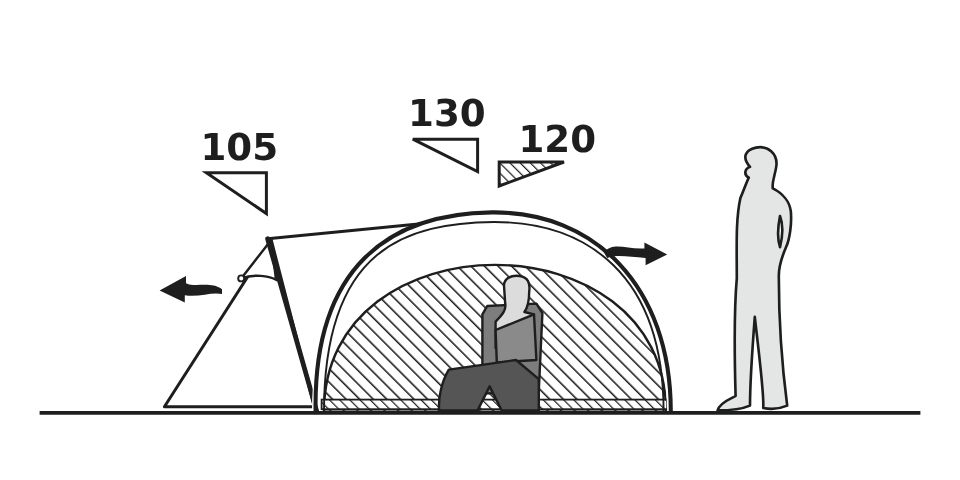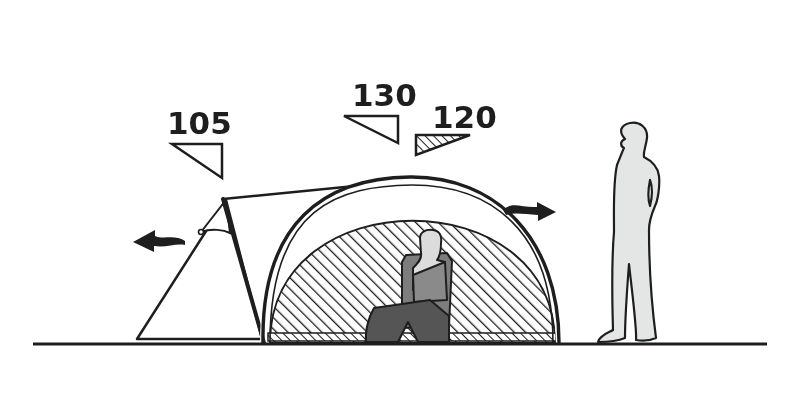--- a/index.html
+++ b/index.html
@@ -7,21 +7,21 @@
     #stage { position: absolute; left: 0; top: 0; width: 800px; height: 400px; }
     svg { position: absolute; left: 0; top: 0; }
     .dim-label { position: absolute; font-family: "DejaVu Sans", sans-serif; font-weight: bold; font-size: 31px; letter-spacing: 0px; color: #1e1e1e; line-height: 1; }
   </style>
 </head>
 <body>
 
 <div id="stage">
 
   <div class="dim-label" style="left:167px; top:108px;">105</div>
-  <div class="dim-label" style="left:352px; top:80px;">130</div>
+  <div class="dim-label" style="left:340px; top:80px;">130</div>
   <div class="dim-label" style="left:432px; top:102px;">120</div>
 
   <svg width="800" height="400" viewBox="0 0 800 400" xmlns="http://www.w3.org/2000/svg">
     <defs>
       <pattern id="hatch" patternUnits="userSpaceOnUse" width="8" height="8" patternTransform="rotate(-45)">
         <rect width="8" height="8" fill="#ffffff"></rect>
         <line x1="0" y1="0" x2="0" y2="8" stroke="#1e1e1e" stroke-width="2.6"></line>
       </pattern>
       <pattern id="hatch-small" patternUnits="userSpaceOnUse" width="6" height="6" patternTransform="rotate(-45)">
         <rect width="6" height="6" fill="#ffffff"></rect>

